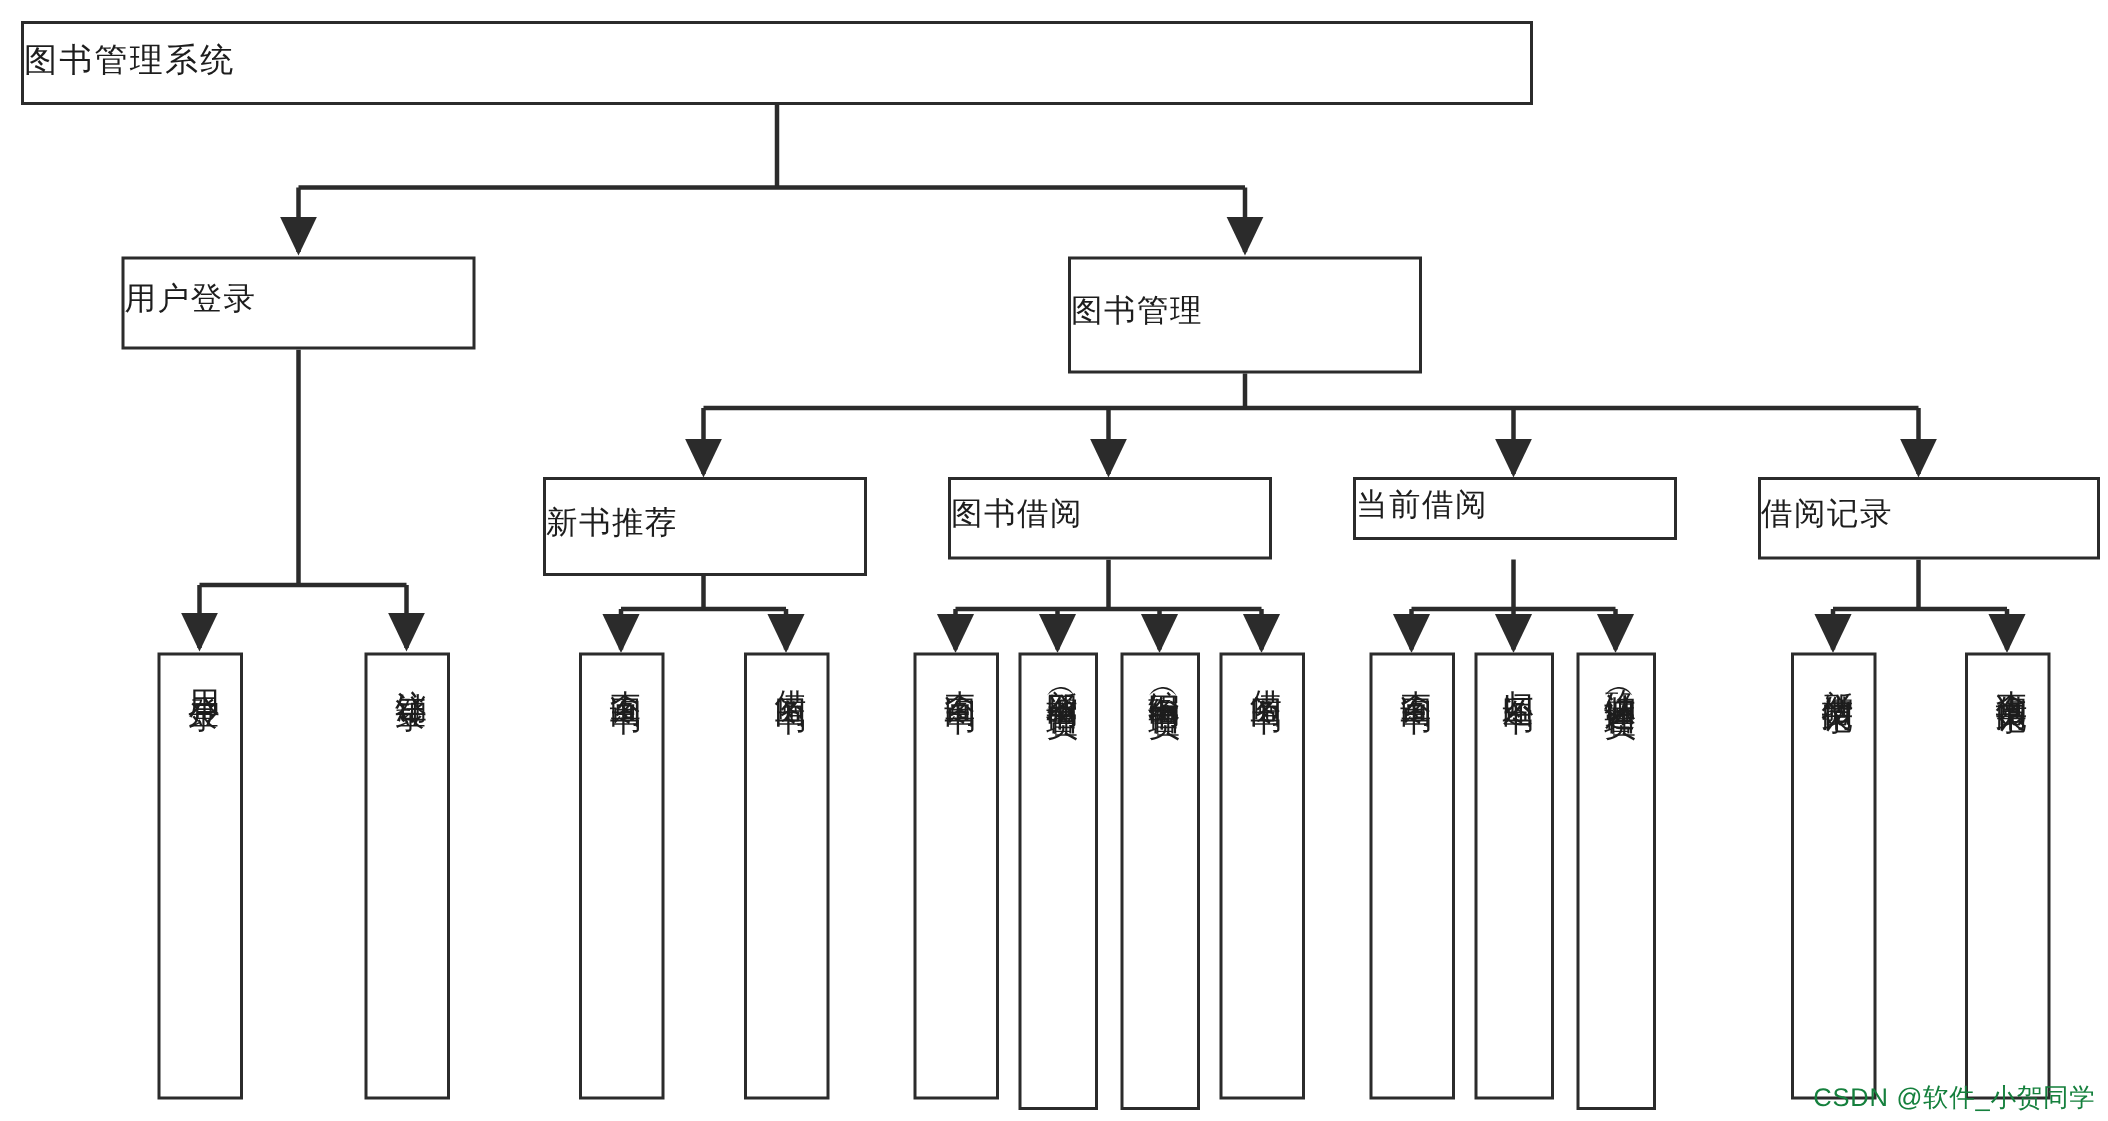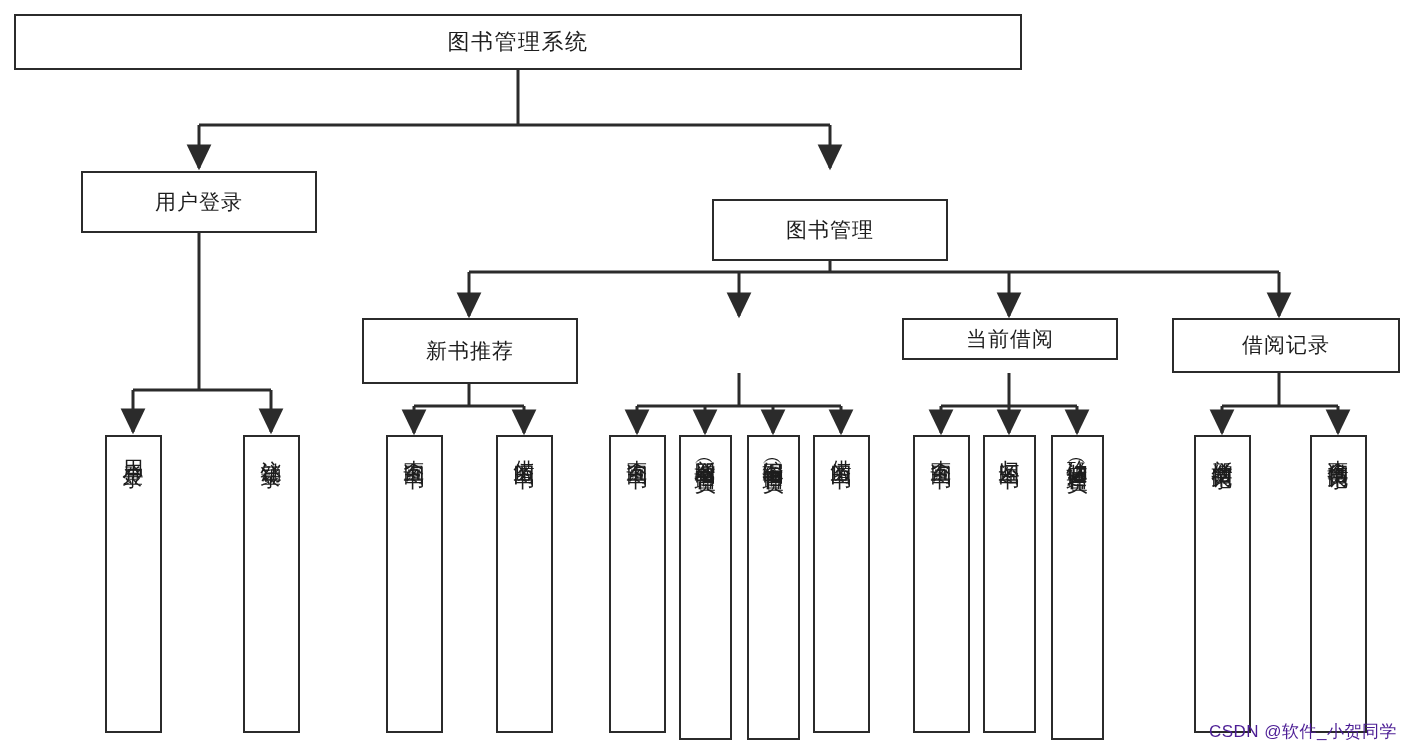--- a/index.html
+++ b/index.html
@@ -21,22 +21,23 @@
     width:1405px; height:747px;
     pointer-events:none;
   }
   .node{
     position:absolute;
     box-sizing:border-box;
     background:#ffffff;
     border:2px solid #2b2b2b;
     display:flex;
     align-items:center;
-    justify-content:center;
+    justify-content:flex-start;
     z-index:2;
+    font-family:Liberation Mono, monospace;
   }
   .node .label{
     color:#1d1d1d;
     text-align:center;
     line-height:1.18;
     white-space:pre;
   }
   
   .node.h .label{
     font-size:21px;
@@ -55,21 +56,21 @@
     letter-spacing:3px;
     line-height:1;
     margin:0 auto;
   }
   .node.v.long .label{ letter-spacing:2px; }
   .watermark{
     position:absolute;
     right:8px;
     bottom:4px;
     font-size:17px;
-    color:#4c1d95;
+    color:#15803d;
     letter-spacing:0.5px;
     z-index:4;
     white-space:nowrap;
   }
 </style>
 </head>
 <body>
 
 <div id="canvas">
 
@@ -126,27 +127,30 @@
     </g>
   </svg>
 
   <div class="node h root" style="left:14px; top:14px; width:1008px; height:56px;">
     <span class="label">图书管理系统</span>
   </div>
 
   <div class="node h" style="left:81px; top:171px; width:236px; height:62px;">
     <span class="label">用户登录</span>
   </div>
-  <div class="node h" style="left:712px; top:171px; width:236px; height:62px;margin-top:28px;">
+  <div class="node h" style="left:712px; top:171px; width:236px; height:78px;">
     <span class="label">图书管理</span>
   </div>
 
   <div class="node h" style="left:362px; top:318px; width:216px; height:66px;">
     <span class="label">新书推荐</span>
   </div>
+  <div class="node h" style="left:632px; top:318px; width:216px; height:55px;">
+    <span class="label">图书借阅</span>
+  </div>
   <div class="node h" style="left:902px; top:318px; width:216px; height:42px;">
     <span class="label">当前借阅</span>
   </div>
   <div class="node h" style="left:1172px; top:318px; width:228px; height:55px;">
     <span class="label">借阅记录</span>
   </div>
 
   <div class="node v" style="left:105px; top:435px; width:57px; height:298px;">
     <span class="label">用户登录</span>
   </div>

